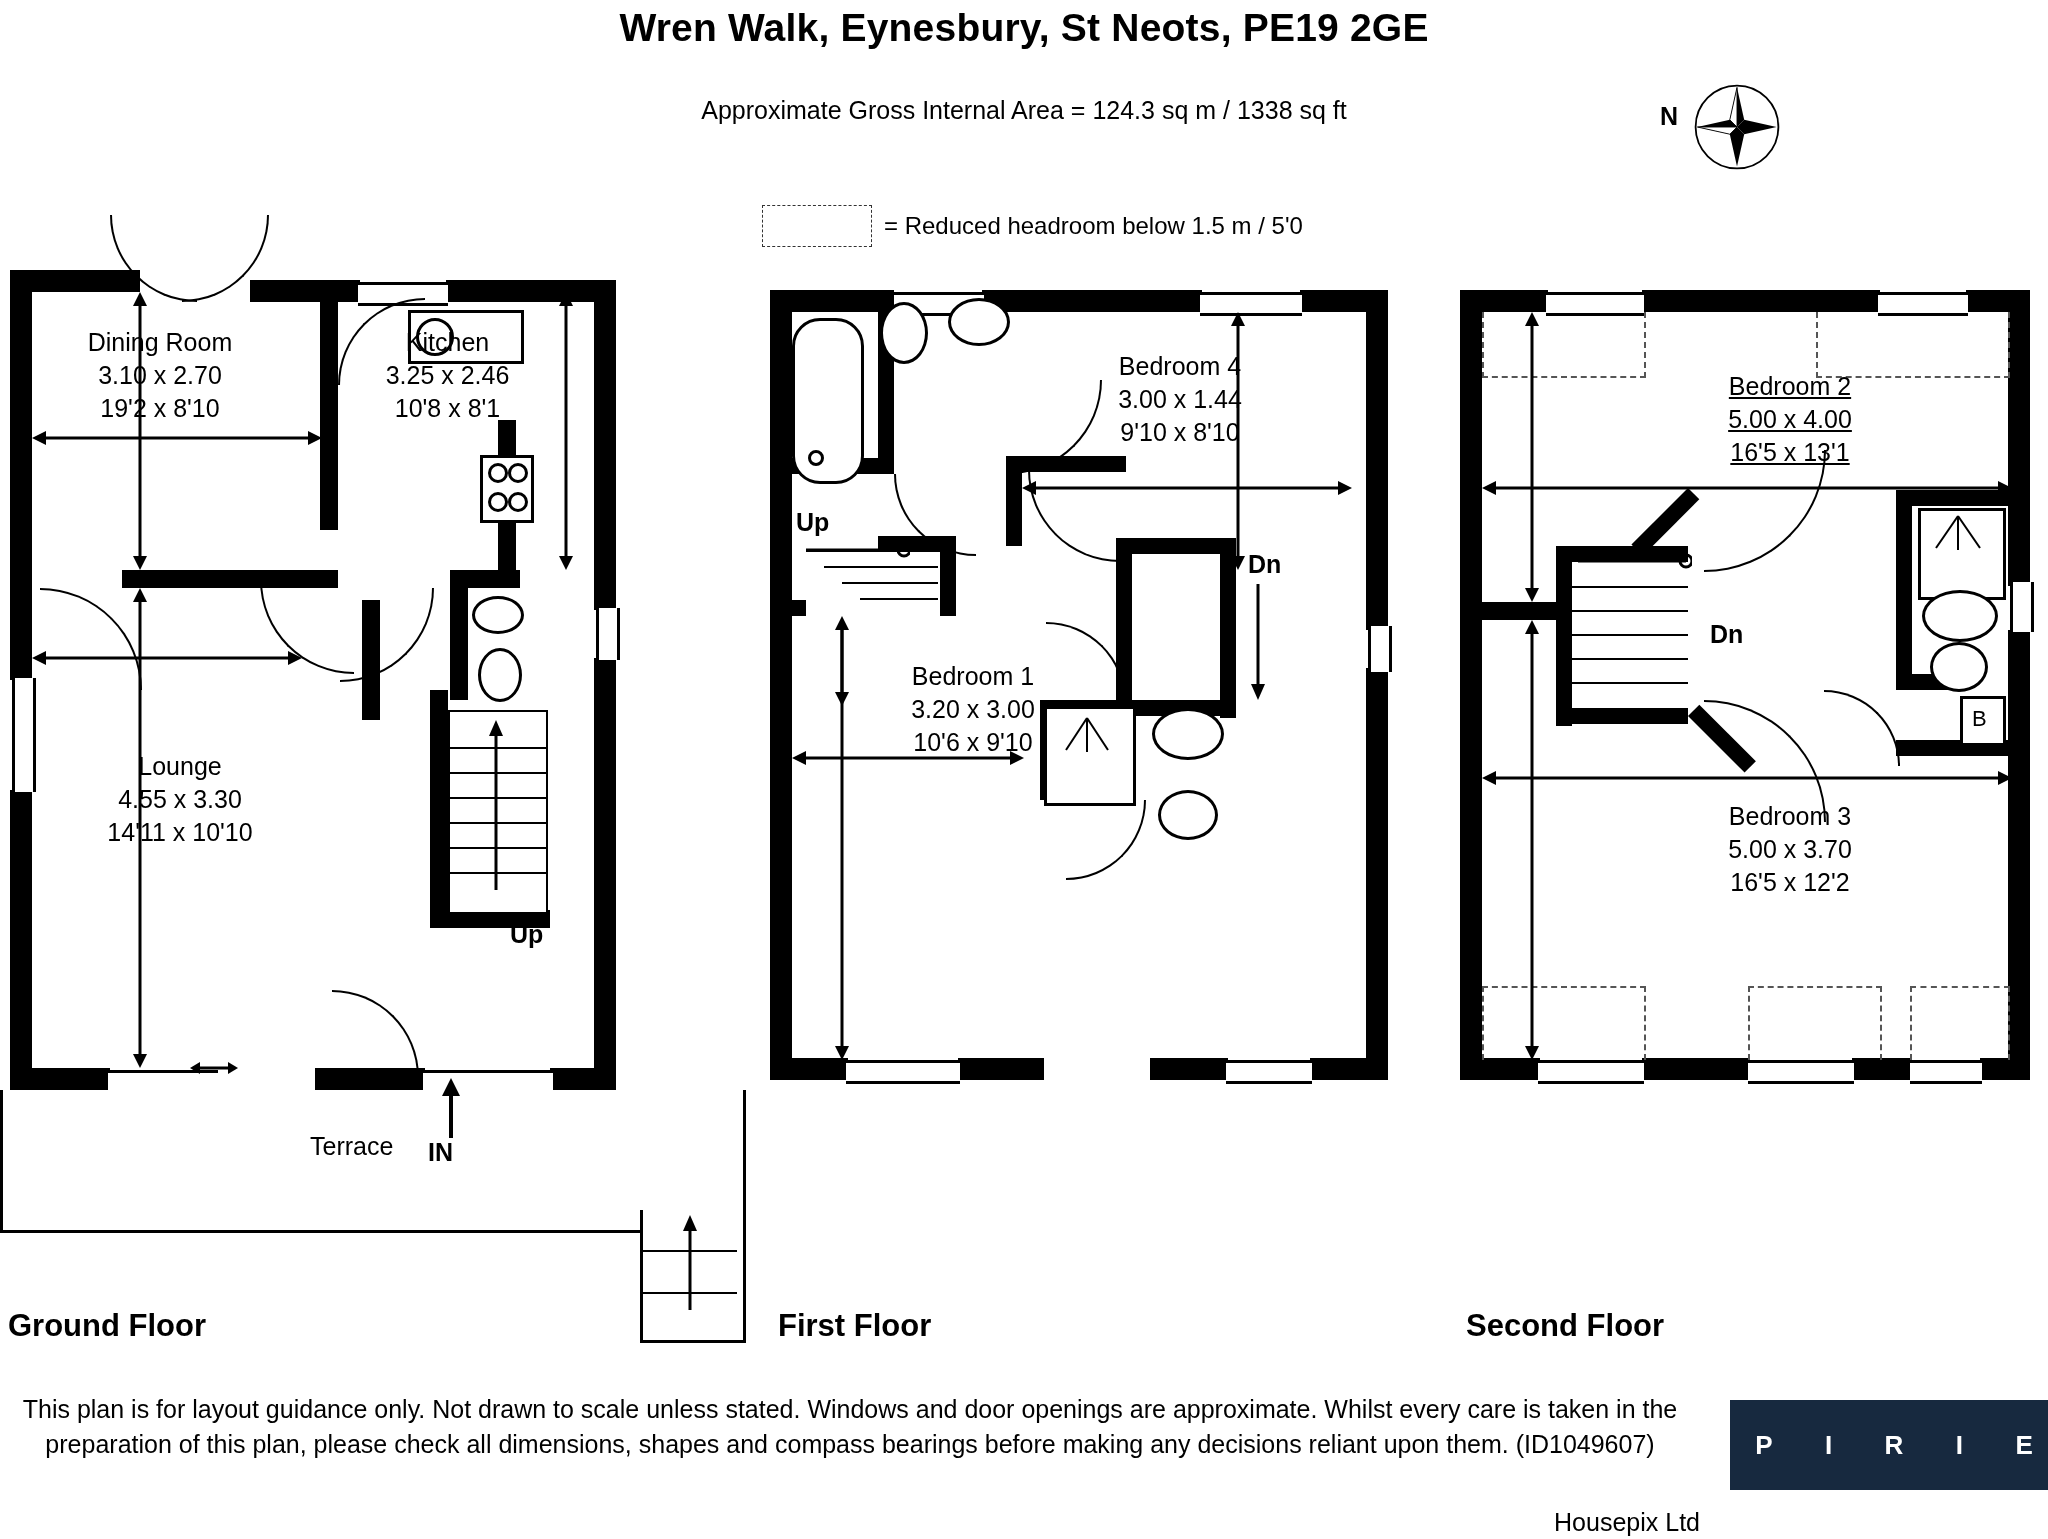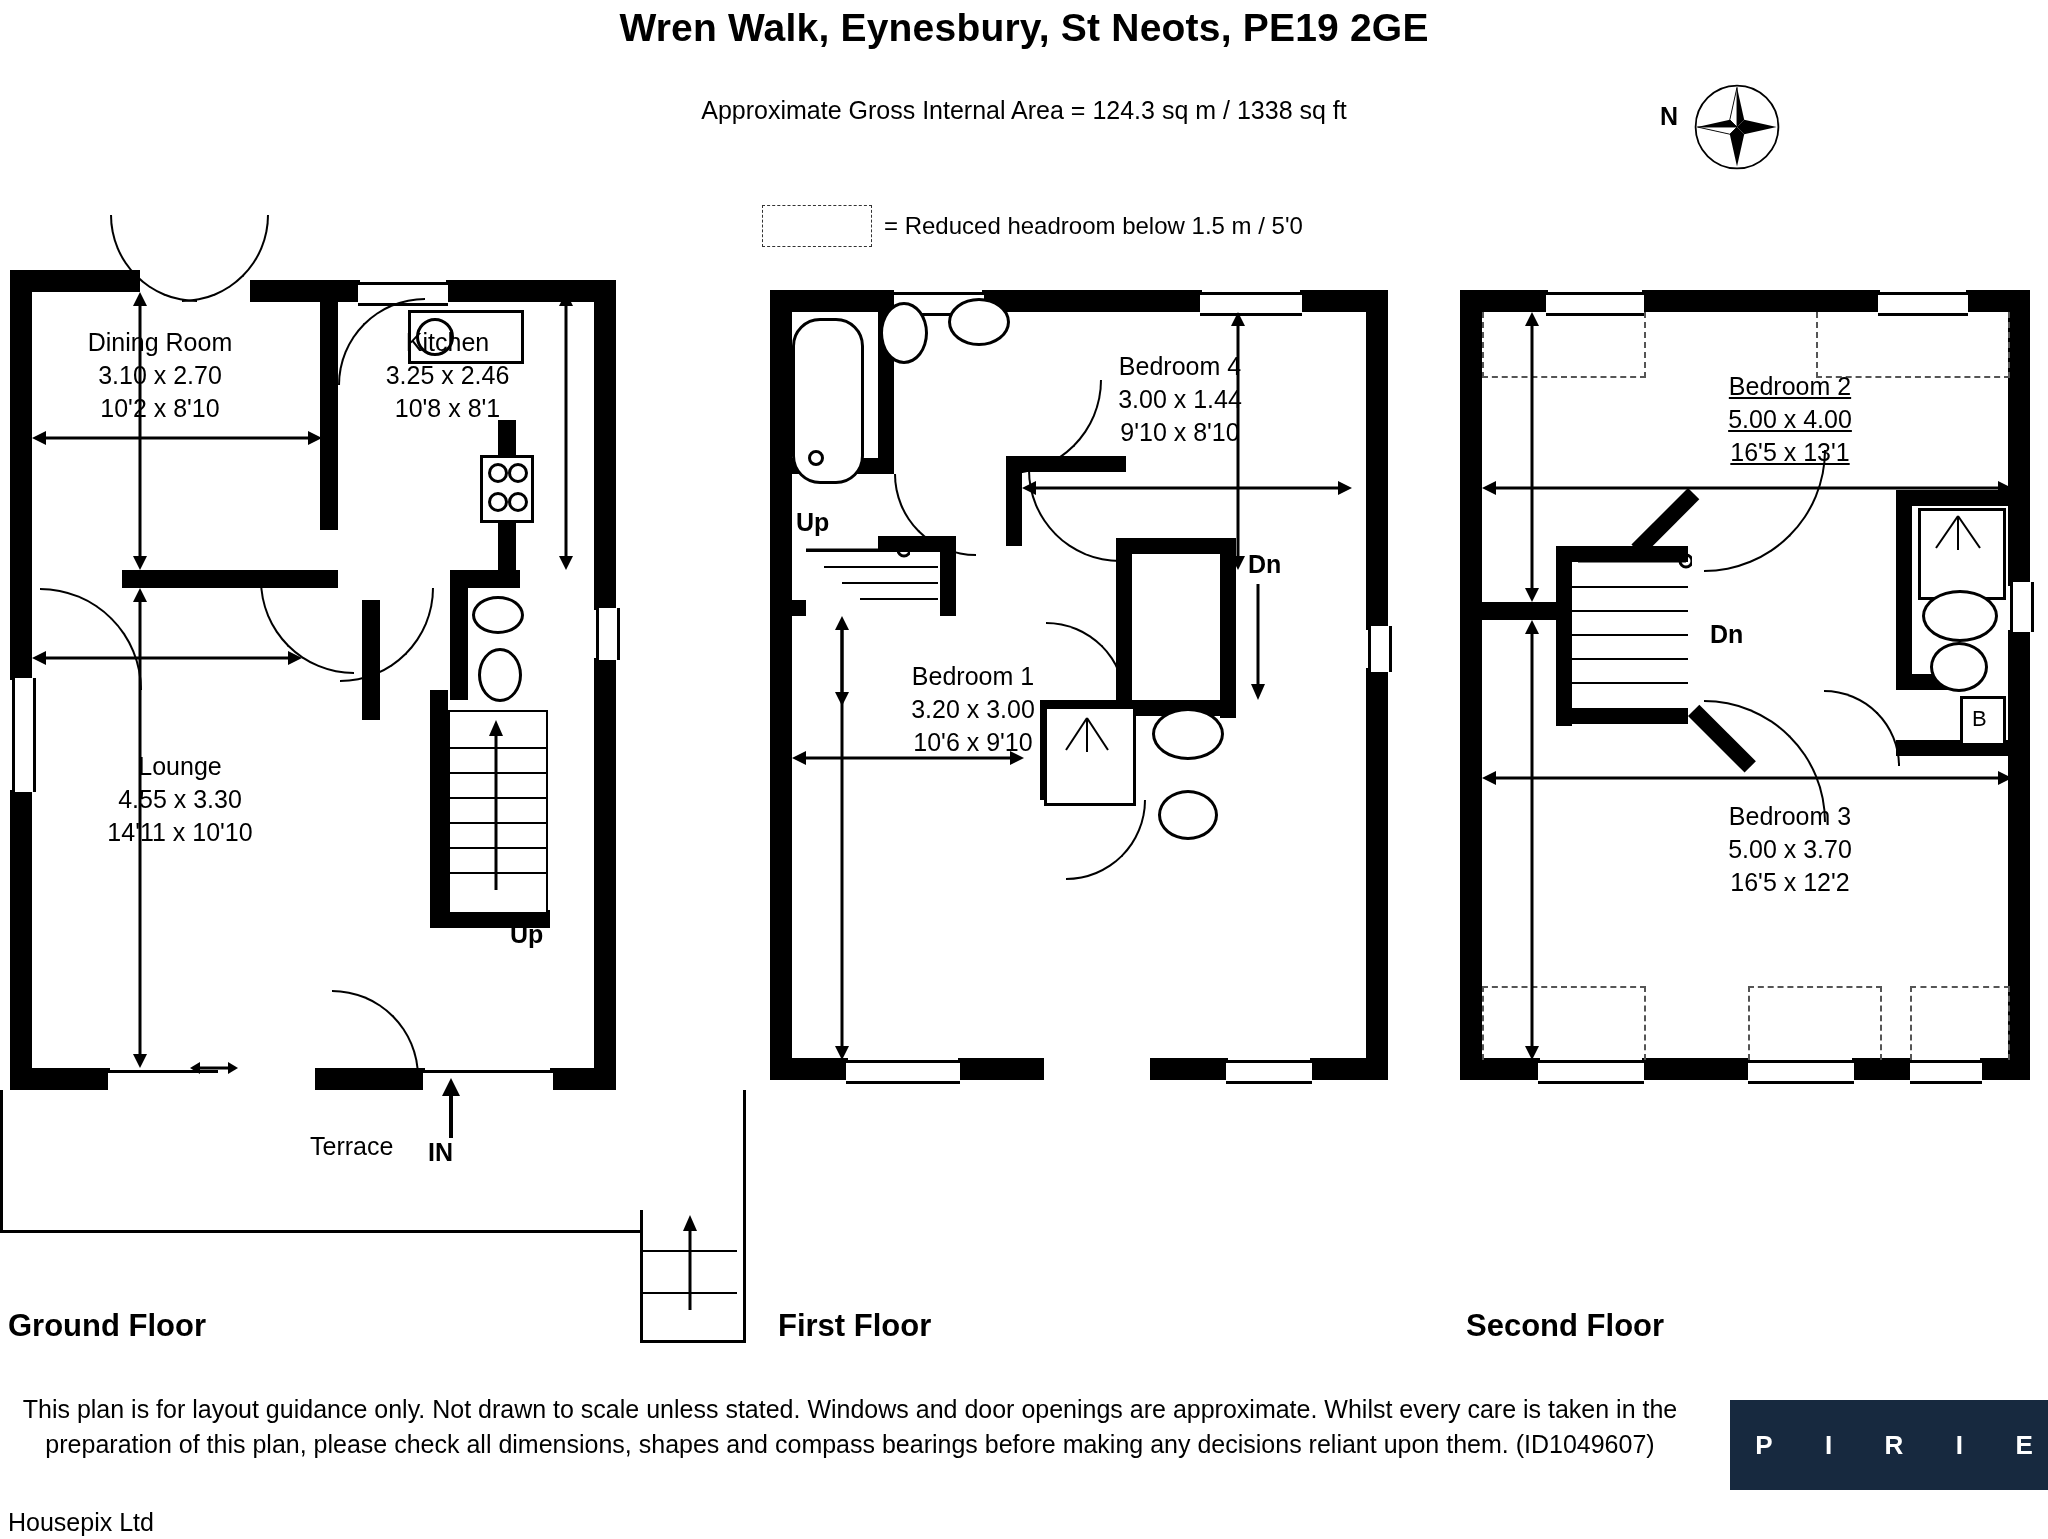--- a/index.html
+++ b/index.html
@@ -234,21 +234,21 @@
   </svg>
   <svg class="arrow" style="left:180px; top:790px;" width="48" height="16">
     <line x1="4" y1="8" x2="44" y2="8" stroke="#000" stroke-width="3"></line>
     <polygon points="0,8 10,2 10,14" fill="#000"></polygon>
       <polygon points="48,8 38,2 38,14" fill="#000"></polygon>
   </svg>
 
   <div class="label" style="left:20px; top:56px; width:260px;">
     <span>Dining Room</span><br>
     <span>3.10 x 2.70</span><br>
-    <span>10'2 x 8'10</span>
+    <span>19'2 x 8'10</span>
   </div>
   <div class="label" style="left:330px; top:56px; width:215px;">
     <span>Kitchen</span><br>
     <span>3.25 x 2.46</span><br>
     <span>10'8 x 8'1</span>
   </div>
   <div class="label" style="left:40px; top:480px; width:260px;">
     <span>Lounge</span><br>
     <span>4.55 x 3.30</span><br>
     <span>14'11 x 10'10</span>
@@ -480,21 +480,21 @@
   <div class="label" style="left:160px; top:530px; width:340px;">
     <span>Bedroom 3</span><br>
     <span>5.00 x 3.70</span><br>
     <span>16'5 x 12'2</span>
   </div>
 </div>
 
 <div class="floorlabel" style="left:1466px; top:1308px;">Second Floor</div>
 
 <div class="disclaimer">This plan is for layout guidance only. Not drawn to scale unless stated. Windows and door openings are approximate. Whilst every care is taken in the preparation of this plan, please check all dimensions, shapes and compass bearings before making any decisions reliant upon them. (ID1049607)</div>
-<div class="smalltext" style="left:8px; top:1508px; width:1700px; text-align:left;">Housepix Ltd</div>
+<div class="smalltext" style="left:0; top:1508px; width:1700px; text-align:right;">Housepix Ltd</div>
 
 <div class="logo">
   <span>P</span>
   <span>I</span>
   <span>R</span>
   <span>I</span>
   <span>E</span>
 </div>
 
 </body></html>

